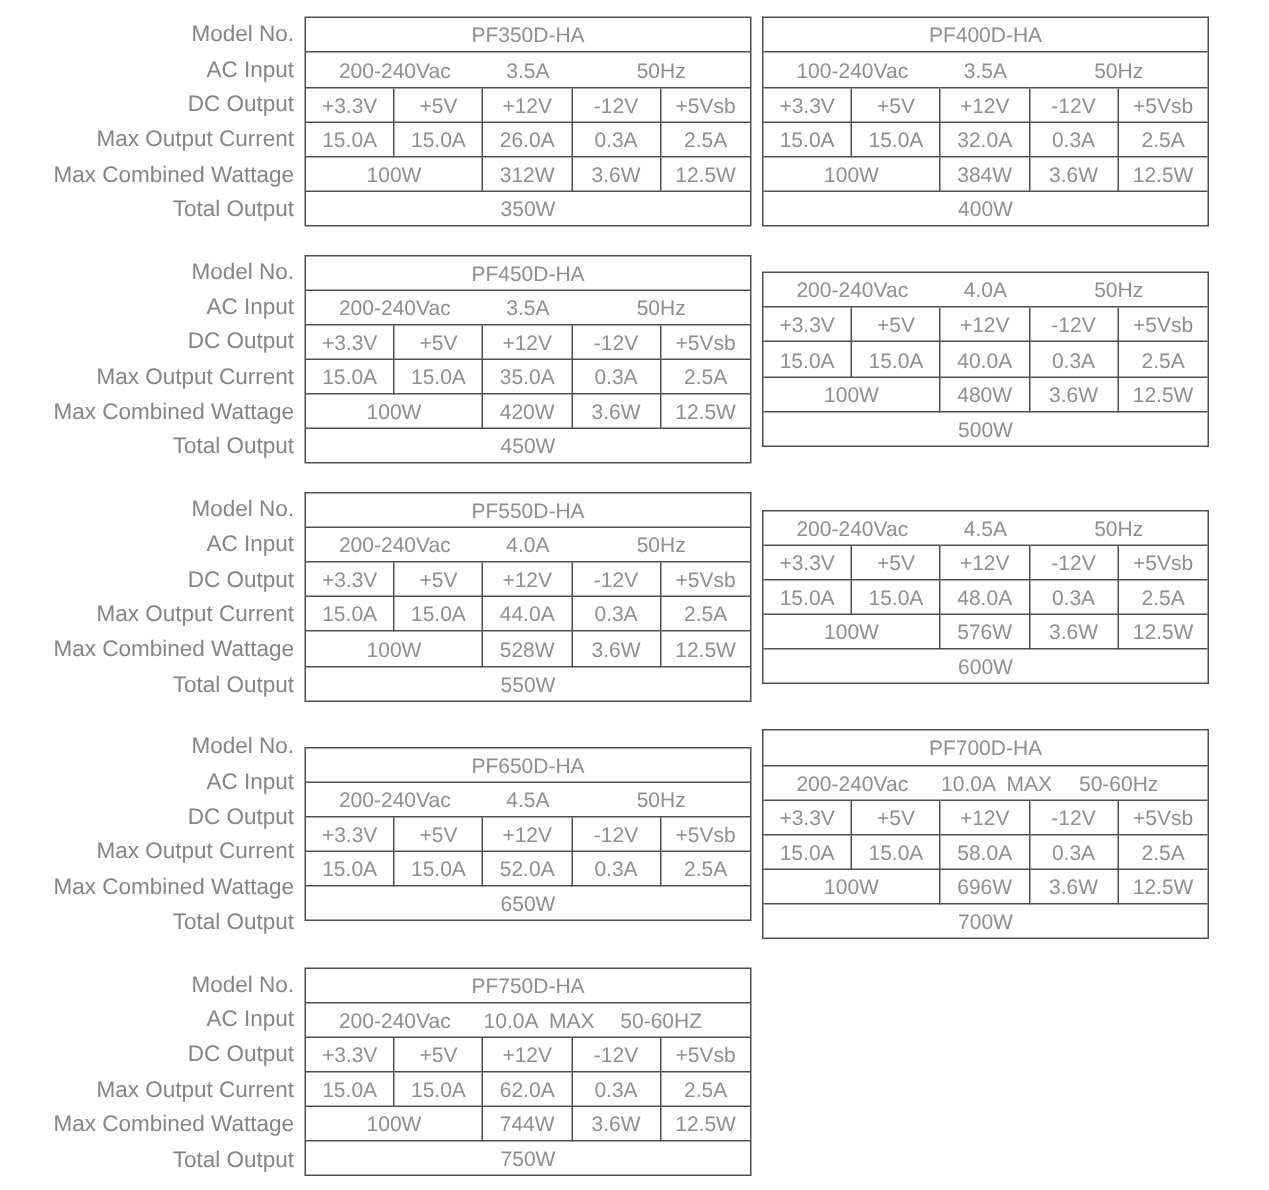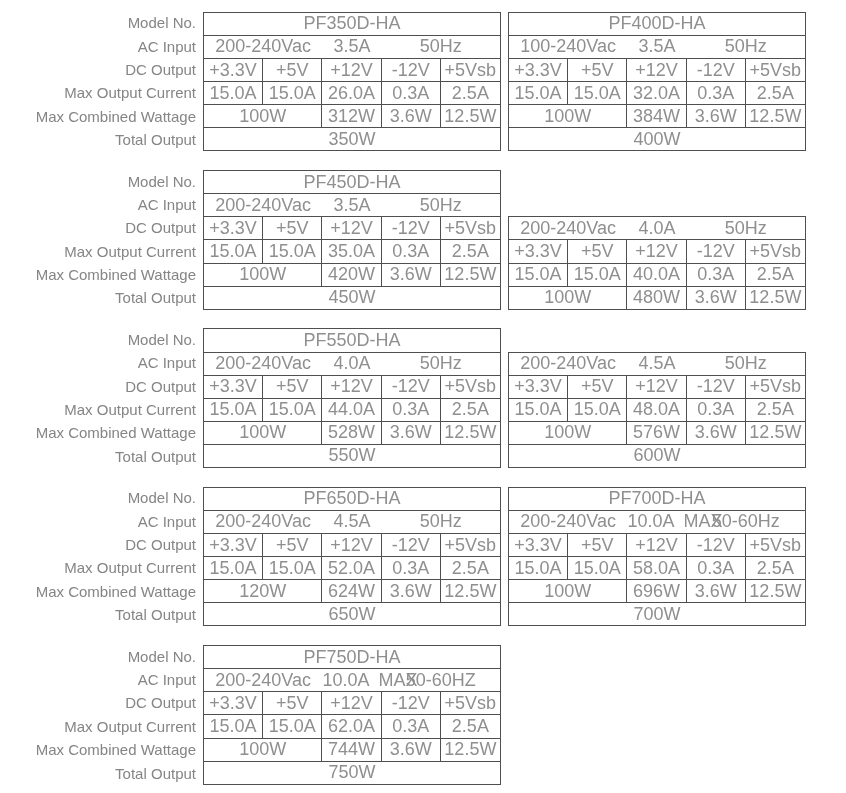--- a/index.html
+++ b/index.html
@@ -9,34 +9,34 @@
     --bg:#ffffff;
   }
   html,body{margin:0;padding:0;}
   body{
     width:846px;height:793px;
     background:var(--bg);
     font-family:"Liberation Sans", sans-serif;
     overflow:hidden;
   }
   .sheet{padding-top:11px;}
-  .group{display:flex;align-items:flex-end;margin-bottom:18px;}
+  .group{display:flex;align-items:center;margin-bottom:18px;}
   .labels{flex:0 0 196px;width:196px;}
   .lbl{
     height:23.4px;
     display:flex;align-items:center;justify-content:flex-end;
     font-size:15px;color:var(--label-text);
     white-space:nowrap;
   }
   .spec-table{
     margin-left:7px;
     width:298px;table-layout:fixed;
     border-collapse:separate;border-spacing:0;
     border:1px solid var(--border);
-    font-size:18px;color:var(--cell-text);
+    font-size:14px;color:var(--cell-text);
   }
   .spec-table col{width:20%;}
   .spec-table td{
     height:22.1px;padding:0;
     text-align:center;vertical-align:middle;
     border-bottom:1px solid var(--border);
     white-space:pre;overflow:visible;
   }
   .spec-table tr:last-child td{border-bottom:none;margin-top:48px;}
   .spec-table td.br{border-right:1px solid var(--border);}
@@ -217,20 +217,23 @@
             <td class="br">40.0A</td>
             <td class="br">0.3A</td>
             <td>2.5A</td>
           </tr>
           <tr>
             <td colspan="2" class="br">100W</td>
             <td class="br">480W</td>
             <td class="br">3.6W</td>
             <td>12.5W</td>
           </tr>
+          <tr>
+            <td colspan="5">500W</td>
+          </tr>
         </tbody>
       </table>
     </div>
     <div class="group">
       <div class="labels">
         <div class="lbl">Model No.</div>
         <div class="lbl">AC Input</div>
         <div class="lbl">DC Output</div>
         <div class="lbl">Max Output Current</div>
         <div class="lbl">Max Combined Wattage</div>
@@ -352,26 +355,20 @@
             <td>+5Vsb</td>
           </tr>
           <tr>
             <td class="br">15.0A</td>
             <td class="br">15.0A</td>
             <td class="br">52.0A</td>
             <td class="br">0.3A</td>
             <td>2.5A</td>
           </tr>
           <tr>
-            <td colspan="2" class="br">120W</td>
-            <td class="br">624W</td>
-            <td class="br">3.6W</td>
-            <td>12.5W</td>
-          </tr>
-          <tr>
             <td colspan="5">650W</td>
           </tr>
         </tbody>
       </table>
       <table class="spec-table">
         <colgroup>
           <col>
           <col>
           <col>
           <col>

